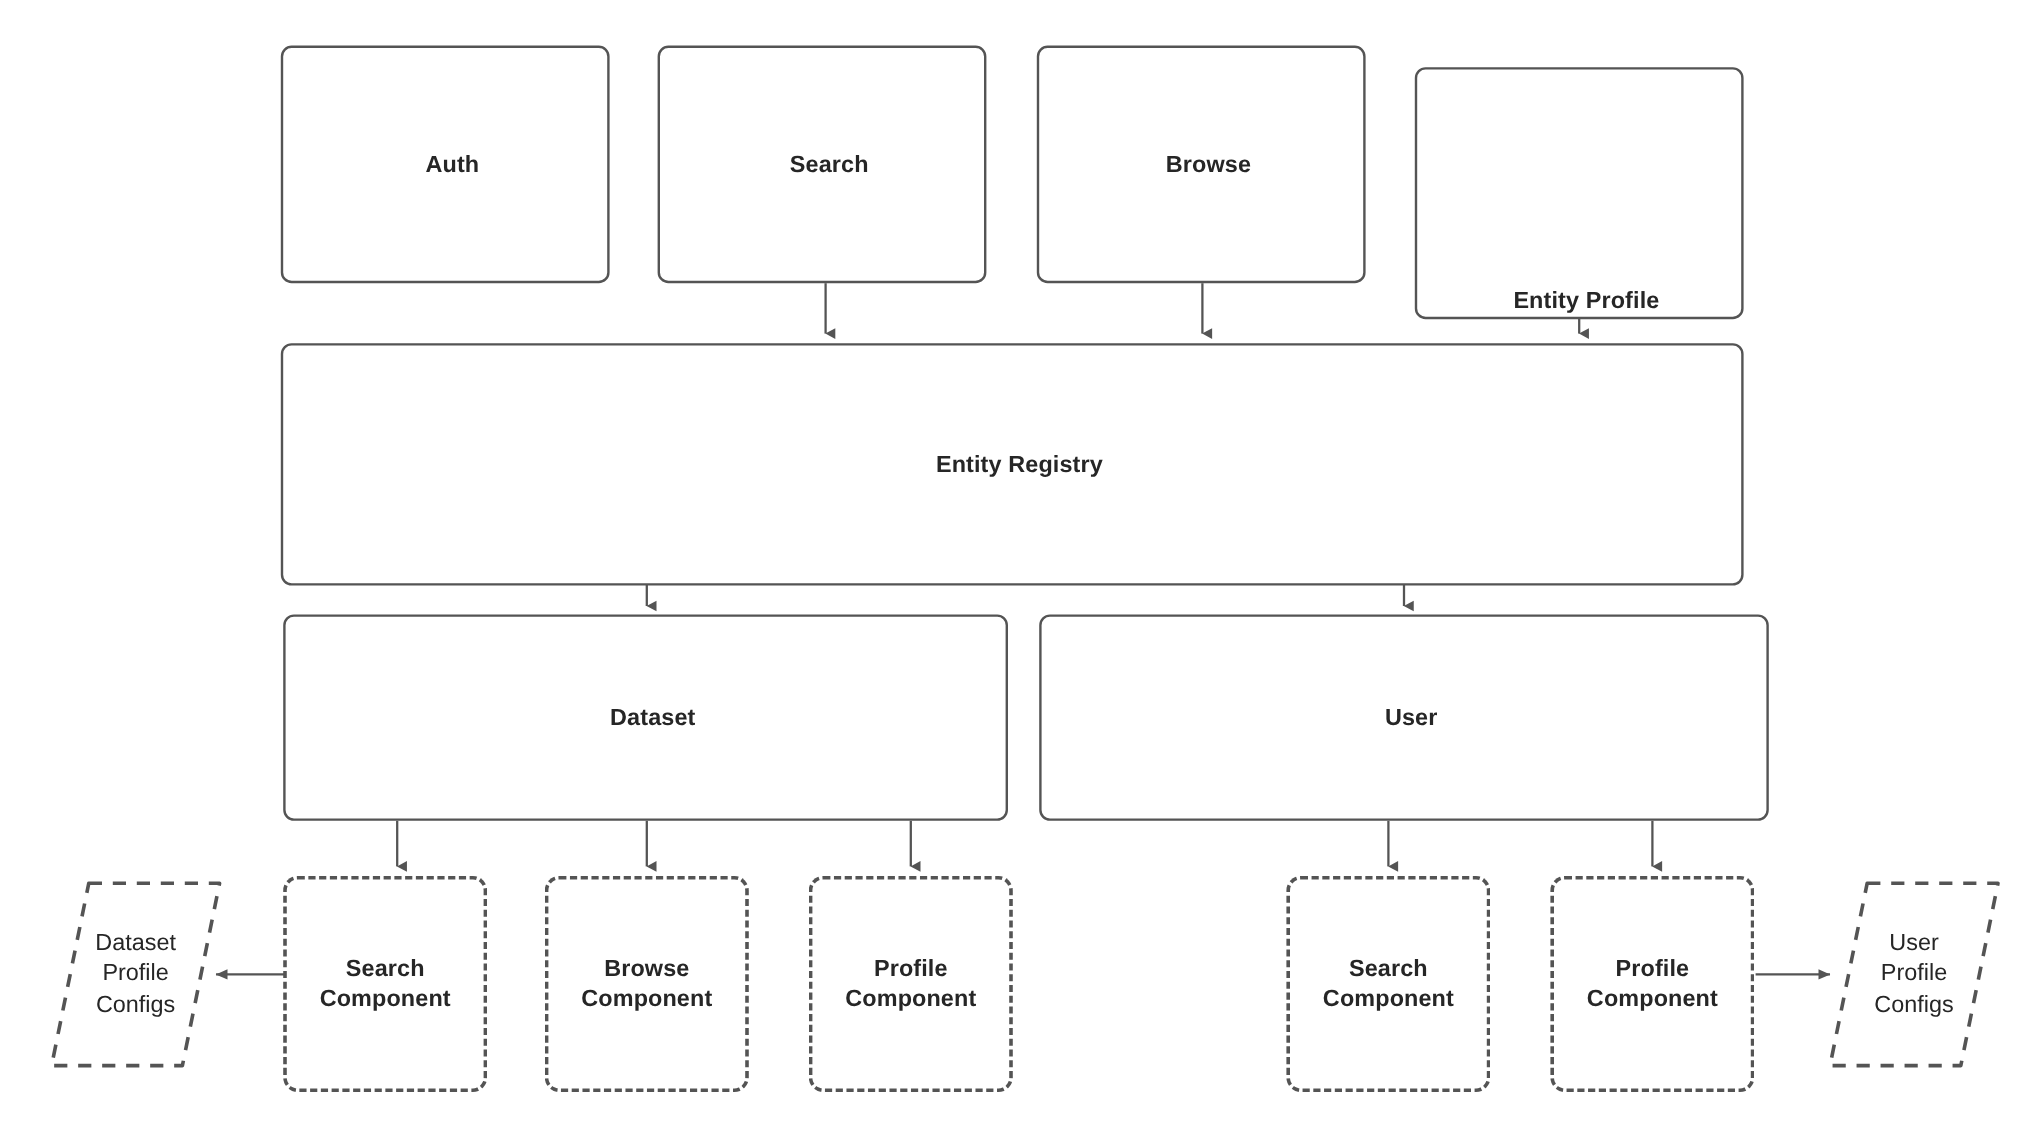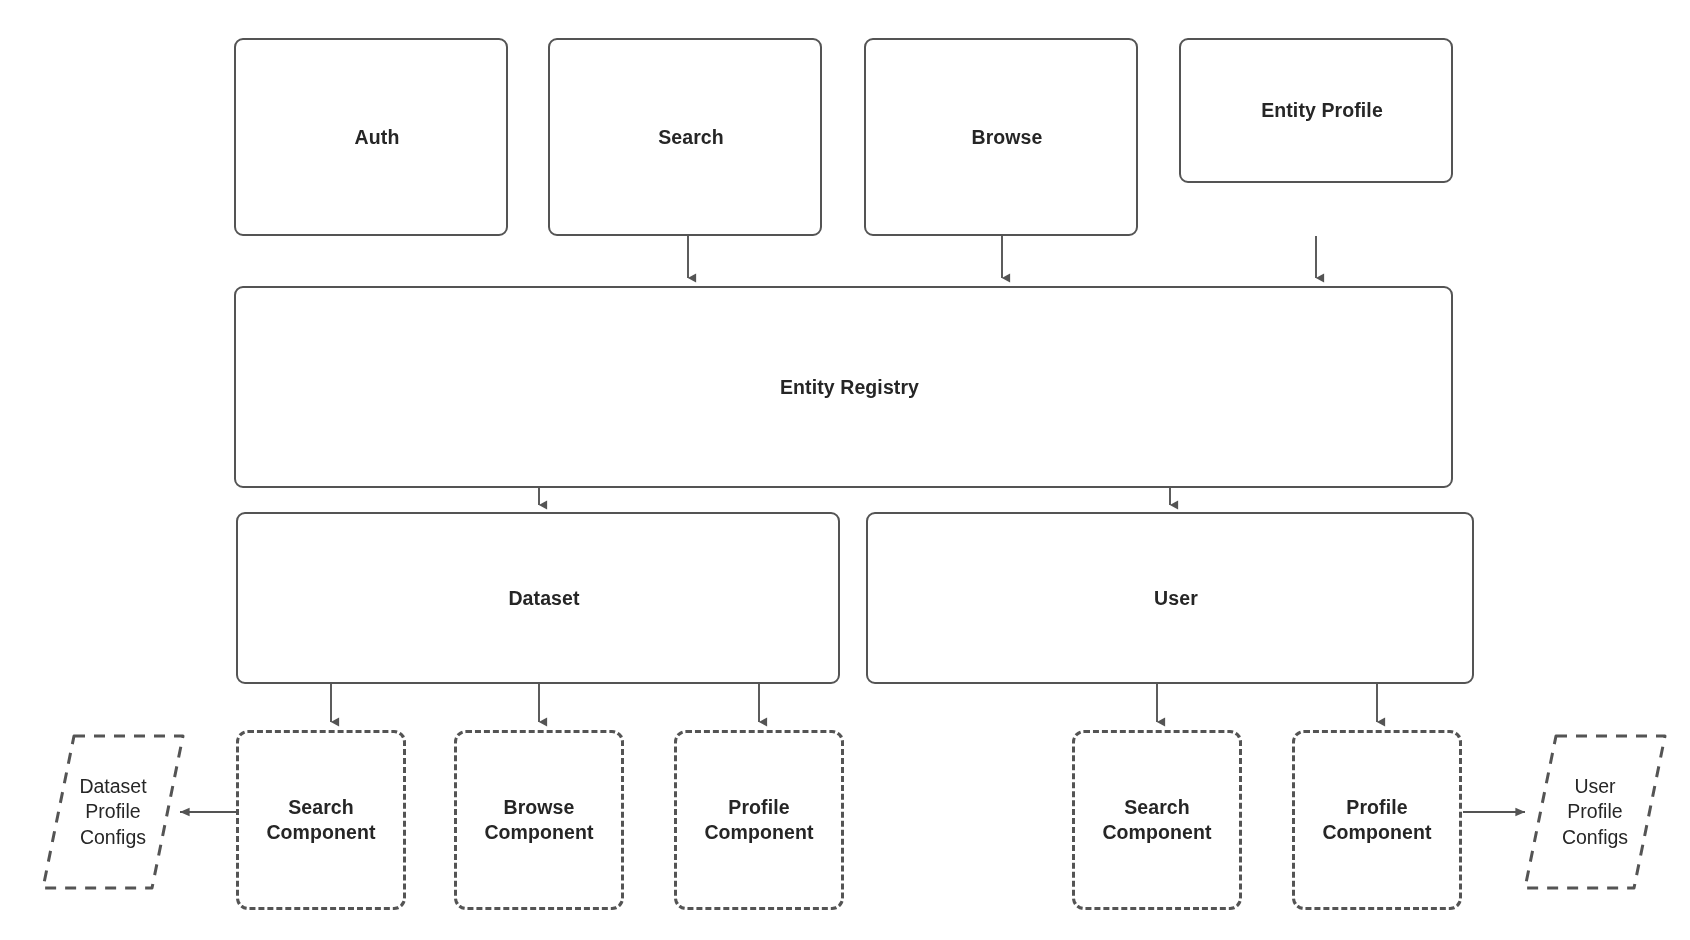--- a/index.html
+++ b/index.html
@@ -136,21 +136,21 @@
   </div>
 
   <div class="node solid" style="left:548px; top:38px; width:274px; height:198px;">
     <span class="label">Search</span>
   </div>
 
   <div class="node solid" style="left:864px; top:38px; width:274px; height:198px;">
     <span class="label">Browse</span>
   </div>
 
-  <div class="node solid" style="left:1179px; top:38px; width:274px; height:145px;">
+  <div class="node solid" style="left:1179px; top:56px; width:274px; height:210px;align-items:flex-end;">
     <span class="label">Entity Profile</span>
   </div>
 
   <div class="node solid" style="left:234px; top:286px; width:1219px; height:202px;">
     <span class="label">Entity Registry</span>
   </div>
 
   <div class="node solid" style="left:236px; top:512px; width:604px; height:172px;">
     <span class="label">Dataset</span>
   </div>

